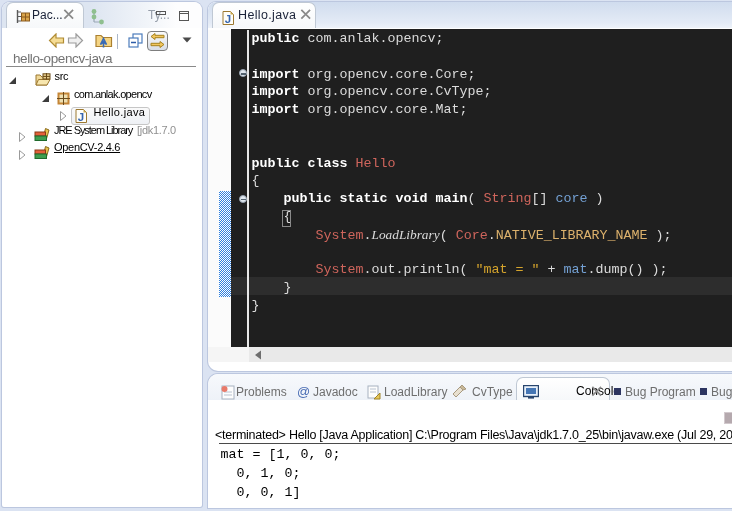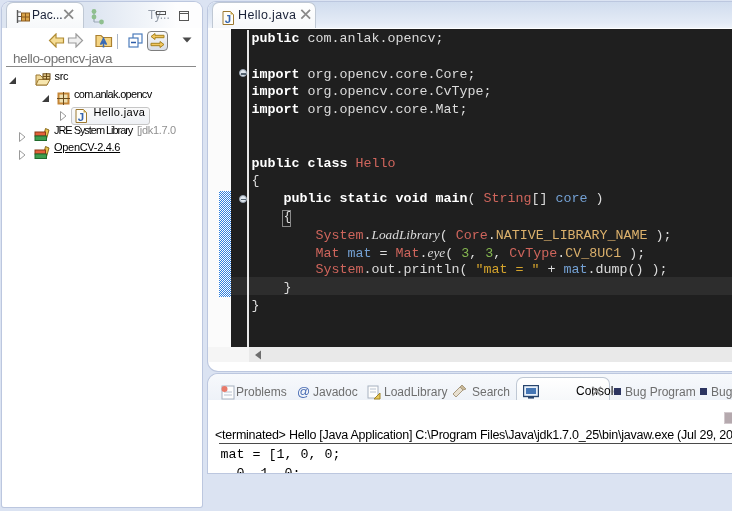--- a/index.html
+++ b/index.html
@@ -2,21 +2,21 @@
 <html><head>
 <meta charset="utf-8">
 <style>
 * { margin:0; padding:0; box-sizing:border-box; }
 html,body { width:732px; height:511px; overflow:hidden; }
 body { background:#dbe3f2; font-family:"Liberation Sans", sans-serif; position:relative; }
 .abs { position:absolute; }
 
 #leftpanel { left:2px; top:2px; width:200px; height:505px; background:#fff; border-radius:8px 8px 2px 2px; overflow:hidden; box-shadow:0 0 0 1px rgba(150,165,200,0.45); }
 #editorpanel { left:208px; top:2px; width:524px; height:369px; background:#fff; border-radius:8px 0 0 10px; overflow:hidden; box-shadow:0 0 0 1px rgba(150,165,200,0.45); }
-#bottompanel { left:208px; top:374px; width:524px; height:99px; background:#fff; border-radius:10px 0 0 0; overflow:hidden; box-shadow:0 0 0 1px rgba(150,165,200,0.45); }
+#bottompanel { left:208px; top:374px; width:524px; height:134px; background:#fff; border-radius:10px 0 0 0; overflow:hidden; box-shadow:0 0 0 1px rgba(150,165,200,0.45); }
 
 .hdr { position:absolute; left:0; top:0; right:0; height:26px; border-radius:8px 8px 0 0; }
 #lp-hdr { background:linear-gradient(to right,#dde5f1 0px,#dde5f1 88px,#f3f6fa 150px,#fdfdfe 175px); }
 #ed-hdr { background:linear-gradient(to bottom,#d0dcee,#e4ebf6 80%,#eef3fa); border-radius:8px 0 0 0; }
 #bp-hdr { background:linear-gradient(to bottom,#f7f9fc,#eef2f8); height:26px; border-radius:8px 0 0 0; }
 .tab { position:absolute; top:0; height:26px; background:linear-gradient(to bottom,#ffffff,#f6f8fa); border:1px solid #bfc8d4; border-bottom:none; border-radius:7px 7px 0 0; }
 .tabtxt { font-size:12px; color:#1a2238; position:absolute; top:6px; white-space:nowrap; }
 .greytxt { color:#949ca8; }
 .closex { position:absolute; top:5px; width:14px; height:14px; }
 
@@ -173,21 +173,20 @@
   <div class="cline" style="left:43.5px; top:27.9px;"><span class="kw">public</span> com.anlak.opencv;</div>
   <div class="cline" style="left:43.5px; top:63.5px;"><span class="kw">import</span> org.opencv.core.Core;</div>
   <div class="cline" style="left:43.5px; top:81.3px;"><span class="kw">import</span> org.opencv.core.CvType;</div>
   <div class="cline" style="left:43.5px; top:152.5px;"><span class="kw">public class</span> <span class="cls">Hello</span></div>
   <div class="cline" style="left:43.5px; top:99.1px;"><span class="kw">import</span> org.opencv.core.Mat;</div>
   <div class="cline" style="left:43.5px; top:170.3px;">{</div>
   <div class="cline" style="left:43.5px; top:188.1px;">    <span class="kw">public static void main</span>( <span class="cls">String</span>[] <span class="vr">core</span> )</div>
   <div class="cline" style="left:43.5px; top:205.9px;">    {</div>
   <div class="abs" style="left:74.3px; top:207.5px; width:9px; height:17px; border:1px solid #8a8a8a;"></div>
   <div class="cline" style="left:43.5px; top:223.7px;">        <span class="cls">System</span>.<span class="it">LoadLibrary</span>( <span class="cls">Core</span>.<span class="cst">NATIVE_LIBRARY_NAME</span> );</div>
-  <div class="cline" style="left:43.5px; top:241.5px;"><span class="cls">        Mat</span> <span class="vr">mat</span> = <span class="cls">Mat</span>.<span class="it">eye</span>( <span class="num">3</span>, <span class="num">3</span>, <span class="cls">CvType</span>.<span class="cst">CV_8UC1</span> );</div>
   <div class="cline" style="left:43.5px; top:259.3px;">        <span class="cls">System</span>.out.println( <span class="str">"mat = "</span> + <span class="vr">mat</span>.dump() );</div>
   <div class="cline" style="left:43.5px; top:277.1px;">    }</div>
   <div class="cline" style="left:43.5px; top:294.9px;">}</div>
 
   <div class="abs" style="left:0; bottom:9px; width:524px; height:15px; background:#f5f5f5;"></div>
   <div class="abs" style="left:40.5px; bottom:9px; width:483.5px; height:15px; background:#e9e9e9;"></div>
   <svg class="abs" style="left:46px; bottom:11px;" width="8" height="10" viewBox="0 0 8 10">
     <path d="M7 0.5 L1 5 L7 9.5 Z" fill="#6e6e6e"></path>
   </svg>
 </div>
@@ -210,21 +209,21 @@
     <line x1="3" y1="4" x2="9" y2="4" stroke="#b8c2d0" stroke-width="1"></line>
     <line x1="3" y1="7" x2="9" y2="7" stroke="#b8c2d0" stroke-width="1"></line>
     <path d="M7 14 L13 14 L13 8 L10 11 Z" fill="#e8c85a" stroke="#a08428" stroke-width="1"></path>
   </svg>
   <div class="tabtxt" style="left:176px; top:10.5px; color:#6e6e6e;">LoadLibrary</div>
 
   <svg class="abs" style="left:244px; top:10.5px;" width="17" height="14" viewBox="0 0 17 14">
     <path d="M1 9 L8 2 L11 5 L4 12 Z" fill="#e8e0d0" stroke="#a89a80" stroke-width="1"></path>
     <path d="M8 2 L11 5 L14 4 L10 0 Z" fill="#c8b898" stroke="#a89a80" stroke-width="1"></path>
   </svg>
-  <div class="tabtxt" style="left:264px; top:10.5px; color:#6e6e6e;">Search</div>
+  <div class="tabtxt" style="left:264px; top:10.5px; color:#6e6e6e;">CvType</div>
 
   <div class="tab" style="left:308px; width:94px; top:3px; height:23px;"></div>
   <svg class="abs" style="left:315px; top:10.5px;" width="16" height="14" viewBox="0 0 16 14">
     <rect x="0.5" y="0.5" width="15" height="11" fill="#e8f0fa" stroke="#28456e" stroke-width="1.4"></rect>
     <rect x="3" y="3" width="10" height="6" fill="#4576b4"></rect>
     <rect x="5" y="12" width="6" height="1.6" fill="#28456e"></rect>
   </svg>
   <div class="tabtxt" style="left:334px; top:9.5px; color:#000;margin-left:34px;">Console</div>
   <svg class="closex" style="left:382px; top:9.5px;" width="12" height="12" viewBox="0 0 12 12">
     <path d="M2 2.5 L9.5 10 M9.5 2.5 L2 10" stroke="#8a8a8a" stroke-width="1.5" fill="none"></path>

